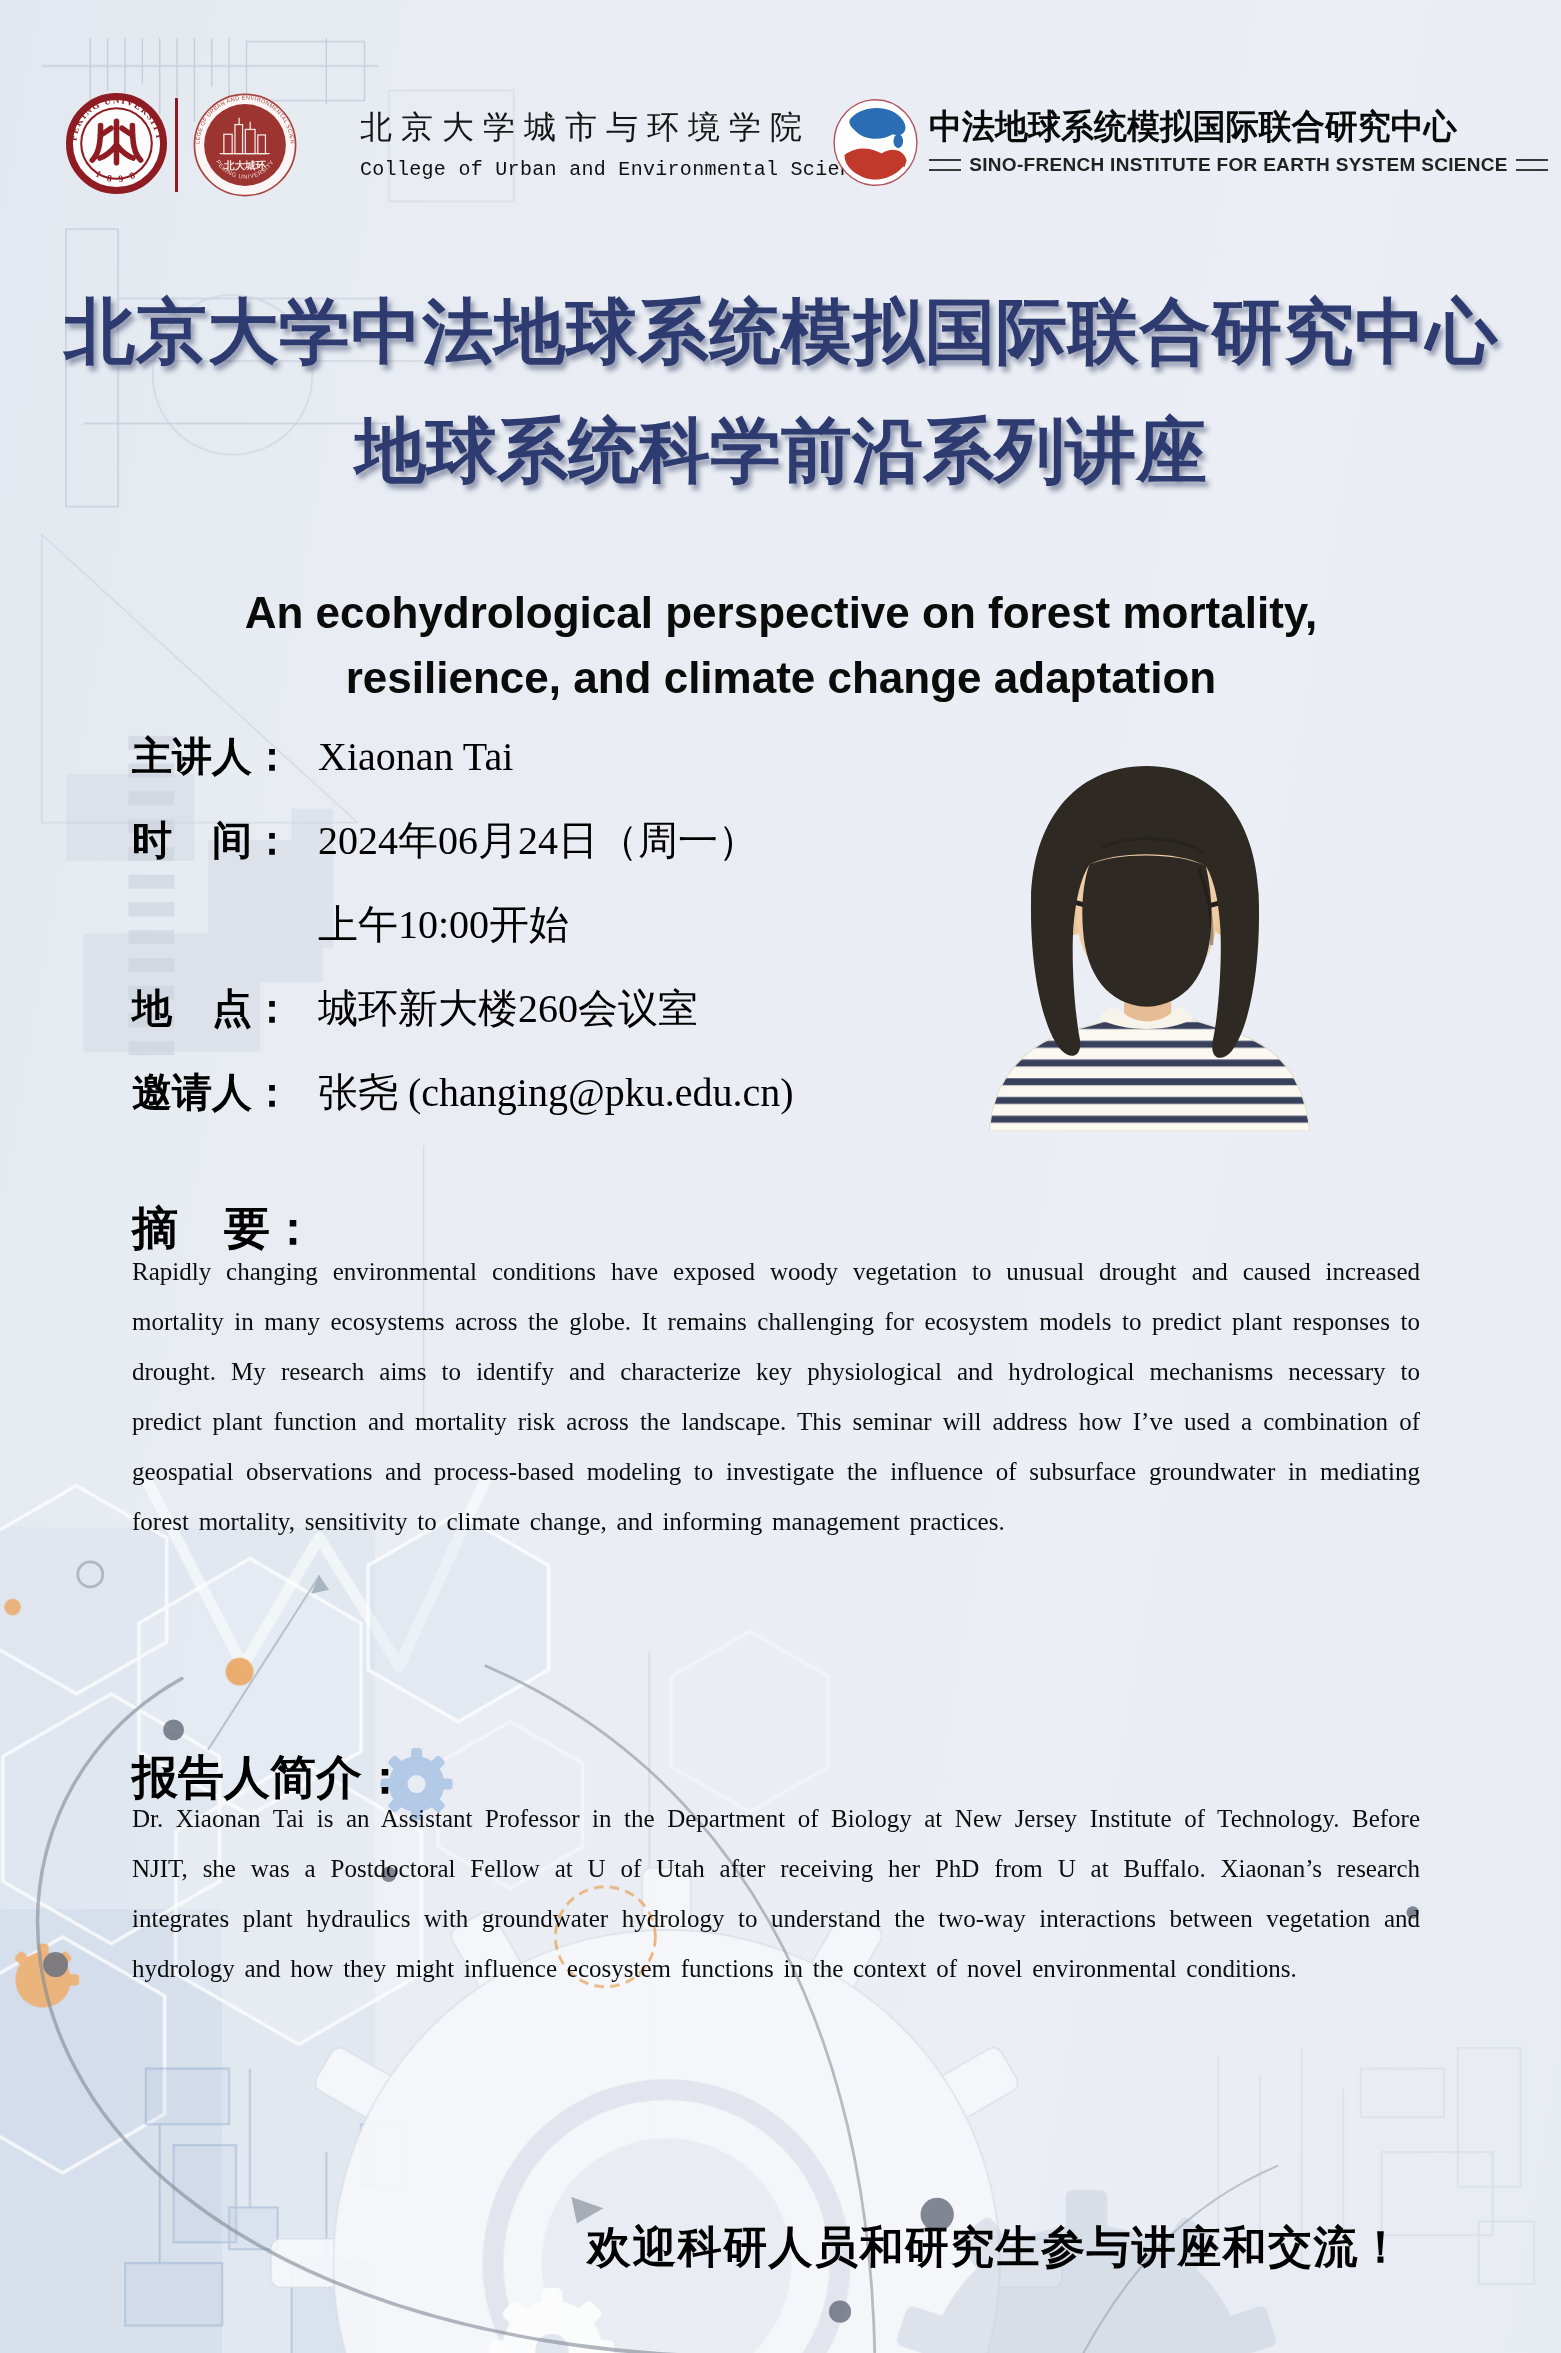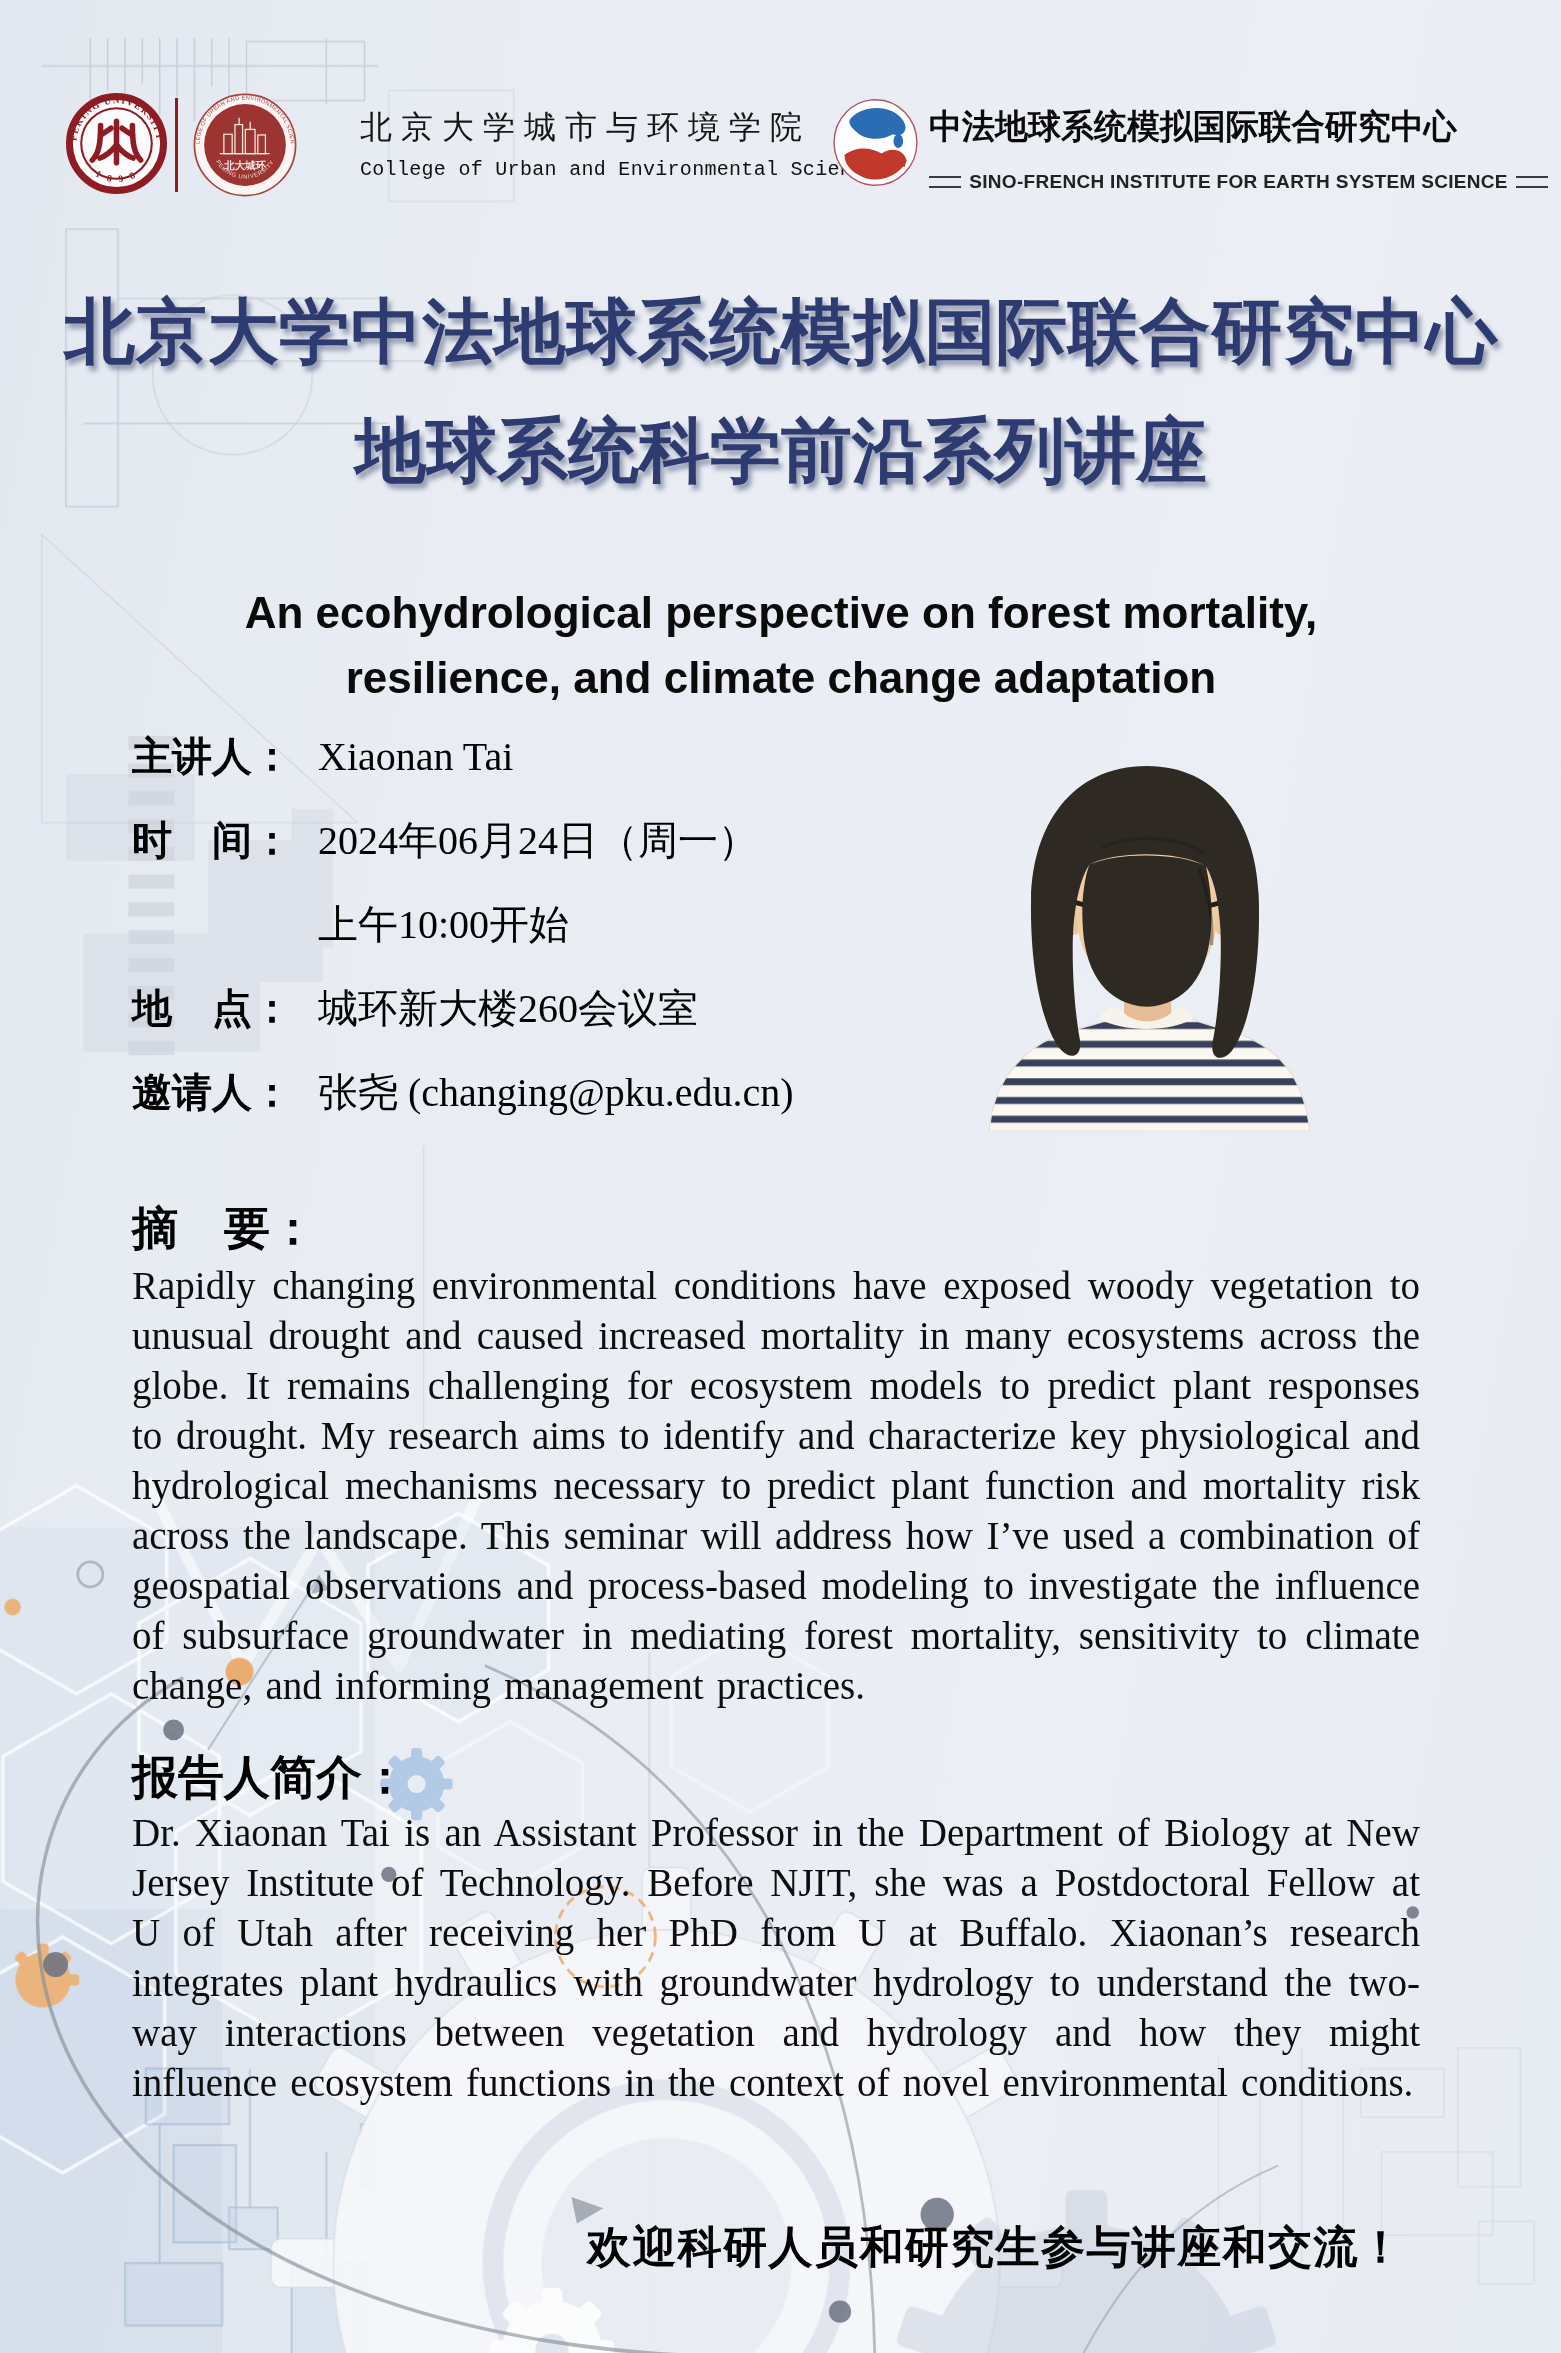--- a/index.html
+++ b/index.html
@@ -13,21 +13,21 @@
   .hdr-seal{position:absolute;z-index:2;}
   .seal-pku{left:66px;top:92px;width:101px;height:103px;}
   .seal-divider{position:absolute;left:175px;top:98px;width:2.8px;height:94px;background:#8e1c22;z-index:2;}
   .seal-college{left:192px;top:91px;width:106px;height:108px;}
   .college-names{position:absolute;left:360px;top:106px;z-index:2;font-family:Liberation Mono, monospace;}
   .college-zh{font-size:32px;letter-spacing:9px;color:#161616;font-weight:500;white-space:nowrap;}
   .college-en{font-size:20px;color:#101010;margin-top:8.3px;letter-spacing:0.3px;white-space:nowrap;}
   .globe{position:absolute;left:832px;top:98px;width:87px;height:89px;z-index:2;}
   .inst-names{position:absolute;left:929px;top:104px;z-index:2;font-family:"Liberation Sans","DejaVu Sans",sans-serif;}
   .inst-zh{font-size:34px;font-weight:800;color:#0a0a0a;letter-spacing:0px;white-space:nowrap;transform:scaleX(.97);transform-origin:left;}
-  .inst-en{margin-top:21px;display:flex;align-items:center;gap:8.3px;font-size:19px;font-weight:700;color:#222;letter-spacing:0.3px;white-space:nowrap;}
+  .inst-en{margin-top:4px;display:flex;align-items:center;gap:8.3px;font-size:19px;font-weight:700;color:#222;letter-spacing:0.3px;white-space:nowrap;}
   .dbar{display:inline-block;width:32px;height:7.6px;border-top:2.1px solid #3a3a3a;border-bottom:2.1px solid #3a3a3a;}
 
   
   .main-title{position:absolute;left:0;top:276px;width:100%;text-align:center;z-index:2;
               font-family:"Liberation Sans","DejaVu Sans",sans-serif;font-weight:800;color:#2e3b70;
               text-shadow:3.5px 4.9px 4.9px rgba(40,50,90,.45);}
   .main-title .l1{display:block;font-size:71px;line-height:82px;letter-spacing:0.7px;}
   .main-title .l2{display:block;font-size:71px;line-height:82px;margin-top:37px;}
   .en-title{position:absolute;left:0;top:543px;width:100%;text-align:center;z-index:2;
             font-family:"Liberation Sans","DejaVu Sans",sans-serif;font-weight:700;font-size:44px;
@@ -38,21 +38,21 @@
   .drow{height:84px;display:flex;align-items:center;white-space:nowrap;}
   .dlabel{font-weight:700;width:186px;flex:0 0 186px;font-family:Liberation Mono, monospace;}
   .indent{padding-left:186px;}
   .photo{position:absolute;left:970px;top:730px;width:358px;height:401px;z-index:1;}
 
   
   .sec-heading{position:absolute;left:132px;z-index:2;font-size:46px;font-weight:700;color:#000;white-space:nowrap;}
   .abs-heading{top:1152px;}
   .bio-heading{top:1701px;}
   .para{position:absolute;left:132px;width:1288px;z-index:2;text-align:justify;
-        font-size:39px;line-height:50px;color:#0d0d0d;word-spacing:3.5px;}
+        font-size:25px;line-height:50px;color:#0d0d0d;word-spacing:3.5px;}
   .abs-para{top:1222px;}
   .bio-para{top:1769px;}
 
   .welcome{position:absolute;left:587px;top:2218px;z-index:2;font-size:44px;font-weight:700;
            color:#000;letter-spacing:1.4px;white-space:nowrap;}
 </style>
 </head>
 <body>
 
 <div class="poster">

